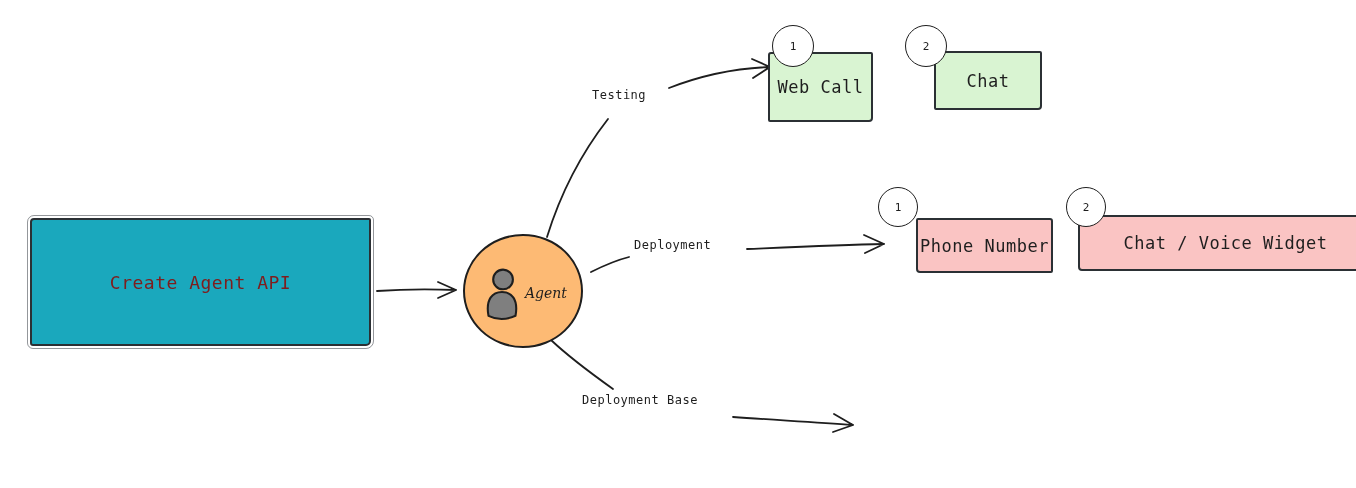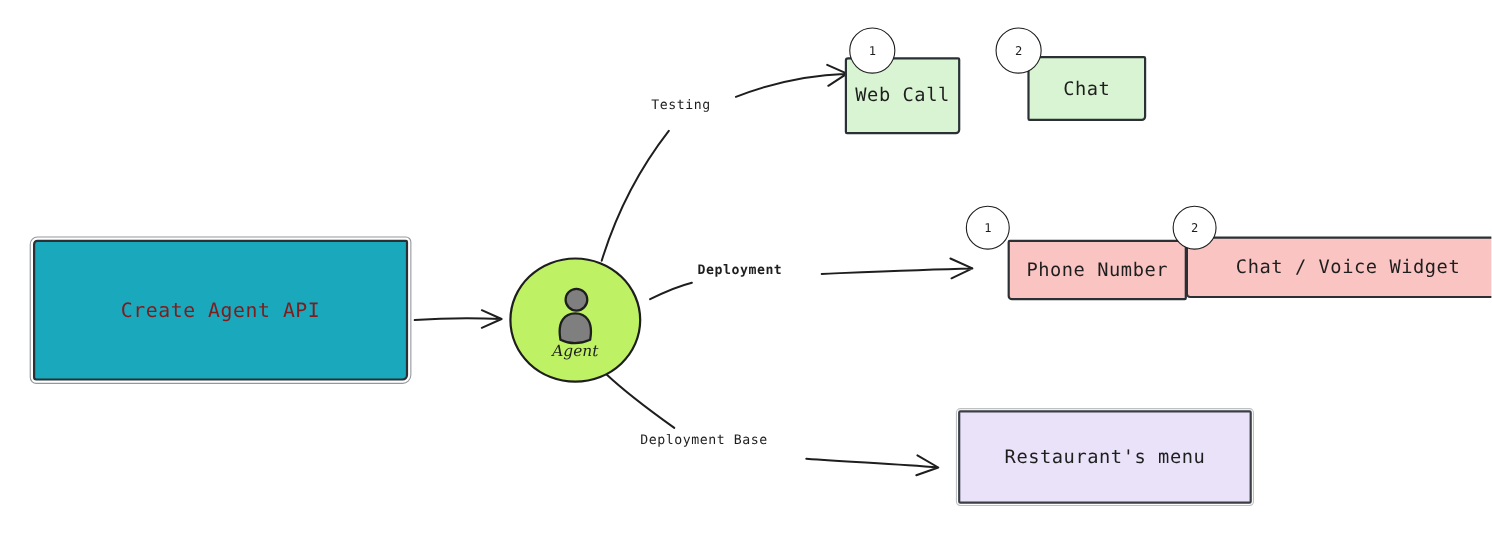--- a/index.html
+++ b/index.html
@@ -49,21 +49,21 @@
   .pink-box   { background: #fac4c3; border-radius: 2px 3px 2px 4px; }
   .purple-box {
     background: #e9e2f9;
     border: 2px solid #3a3f45;
     border-radius: 2px;
     outline: 1px solid rgba(70,75,80,0.35);
     outline-offset: 1px;
   }
   .box-web-call   { left: 768px;  top: 52px;  width: 105px; height: 70px; }
   .box-chat       { left: 915px;  top: 51px;  width: 108px; height: 59px; margin-left: 19px; }
-  .box-phone      { left: 916px;  top: 218px; width: 163px; height: 55px; text-align: right; }
+  .box-phone      { left: 916px;  top: 218px; width: 137px; height: 55px; text-align: right; }
   .box-widget     { left: 1078px; top: 215px; width: 295px; height: 56px; }
   .box-restaurant { left: 871px;  top: 373px; width: 267px; height: 85px; }
   .badge {
     position: absolute;
     background: #ffffff;
     border: 1.8px solid #1e1e1e;
     border-radius: 50%;
     display: flex;
     align-items: center;
     justify-content: center;
@@ -73,43 +73,43 @@
   .badge-lg { width: 42px; height: 42px; }
   .badge-sm { width: 40px; height: 40px; }
   .badge-web-call { left: 772px;  top: 25px; }
   .badge-chat     { left: 905px;  top: 25px; }
   .badge-phone    { left: 878px;  top: 187px; }
   .badge-widget   { left: 1066px; top: 187px; }
   .agent-node {
     position: absolute;
     left: 463px; top: 234px;
     width: 120px; height: 114px;
-    background: #bef264;
+    background: #fdba74;
     border: 2px solid #1e1e1e;
     border-radius: 50%;
     display: flex;
-    flex-direction: column;
+    flex-direction: row;
     align-items: center;
     justify-content: center;
     padding-top: 6px;
   }
   .agent-label {
     font-family: "DejaVu Serif", serif;
     font-style: italic;
     font-size: 14px;
     margin-top: -2px;
   }
   .branch-label {
     position: absolute;
     font-size: 12px;
     letter-spacing: 0.5px;
     white-space: nowrap;
   }
   .label-testing    { left: 592px; top: 88px;  }
-  .label-deployment { left: 634px; top: 238px; font-weight: bold; }
+  .label-deployment { left: 634px; top: 238px; }
   .label-knowledge  { left: 582px; top: 393px; }
 </style>
 </head>
 <body>
 
 <div class="canvas">
 
   <svg class="connectors" viewBox="0 0 1356 488" xmlns="http://www.w3.org/2000/svg">
     <path d="M 377 291 C 405 289 430 289 456 290 M 456 290 L 438 282 M 456 290 L 438 298"></path>
     <path d="M 547 237 C 560 195 580 155 608 119"></path>
@@ -155,17 +155,14 @@
   <div class="badge badge-sm badge-phone">
     <span>1</span>
   </div>
   <div class="node-box pink-box box-widget">
     <span>Chat / Voice Widget</span>
   </div>
   <div class="badge badge-sm badge-widget">
     <span>2</span>
   </div>
 
-  <div class="node-box purple-box box-restaurant">
-    <span>Restaurant's menu</span>
-  </div>
 
 </div>
 
 </body></html>

